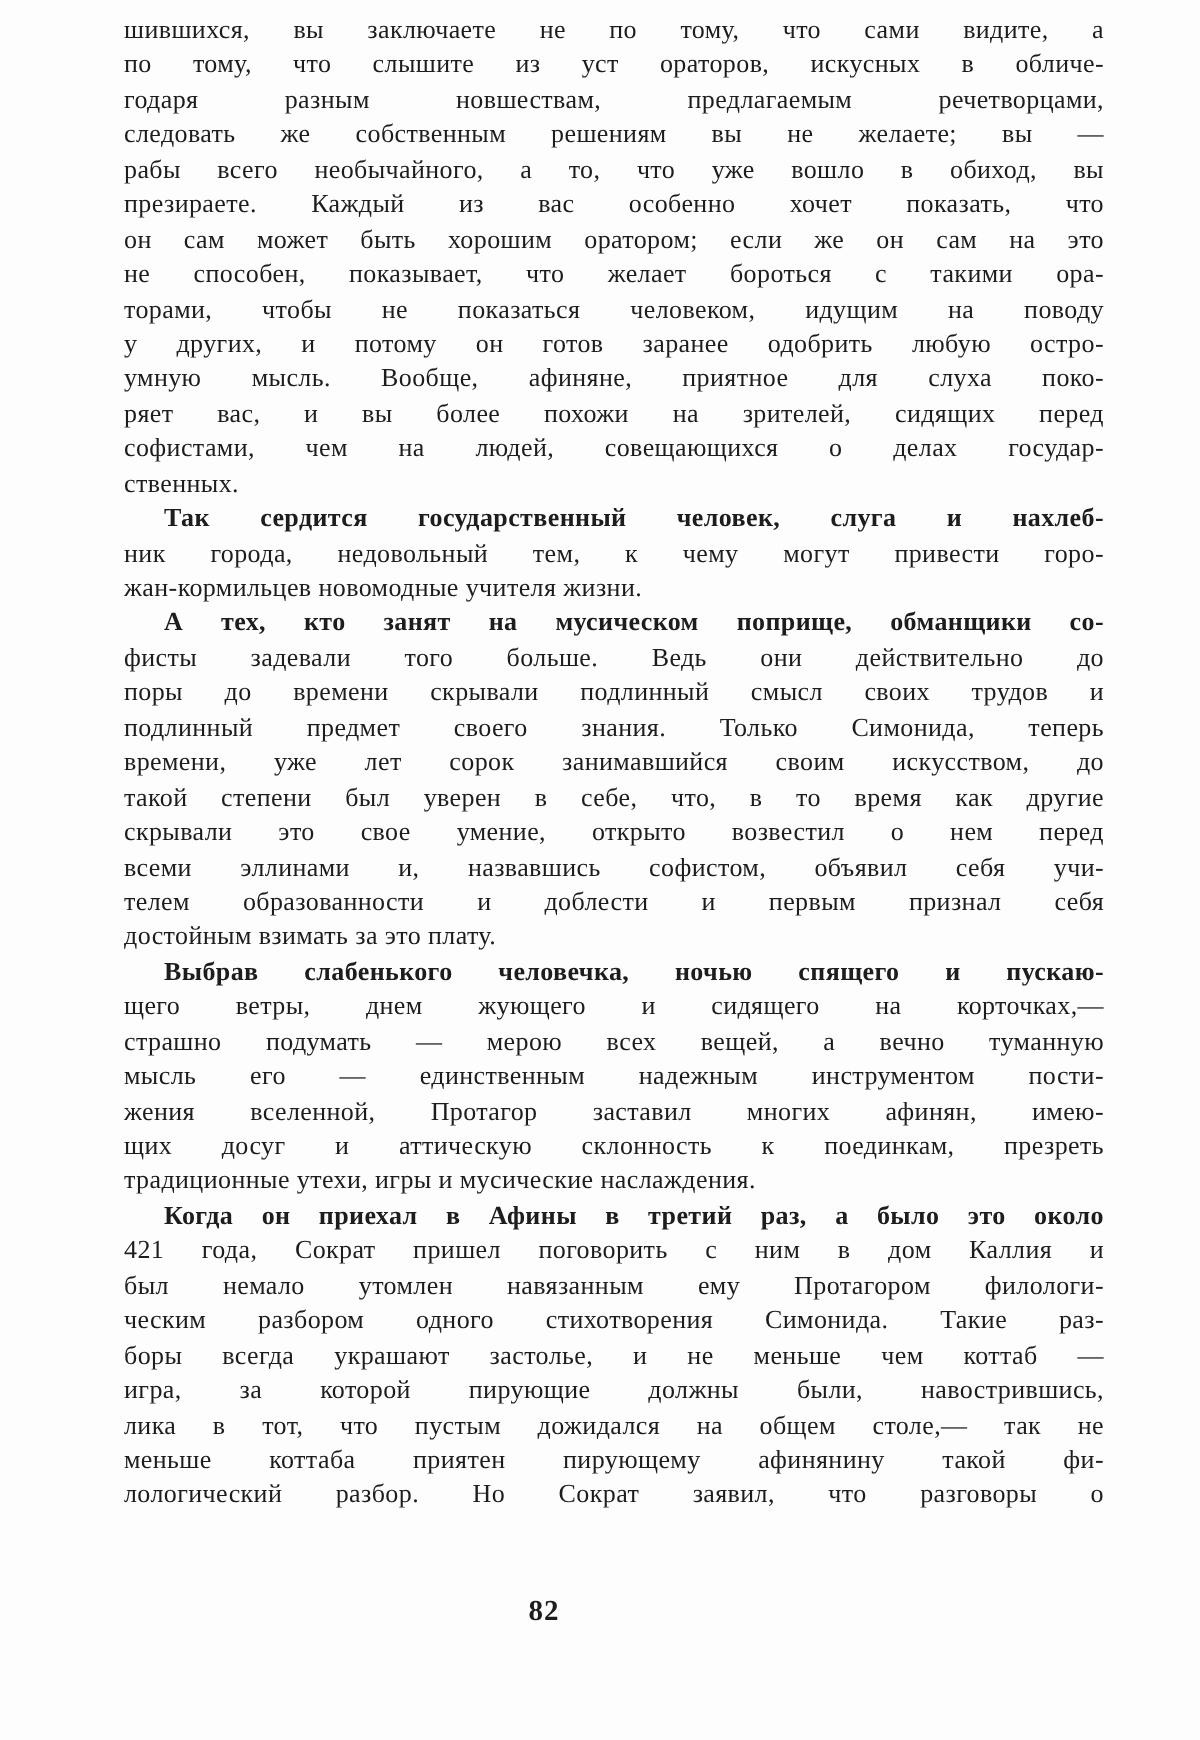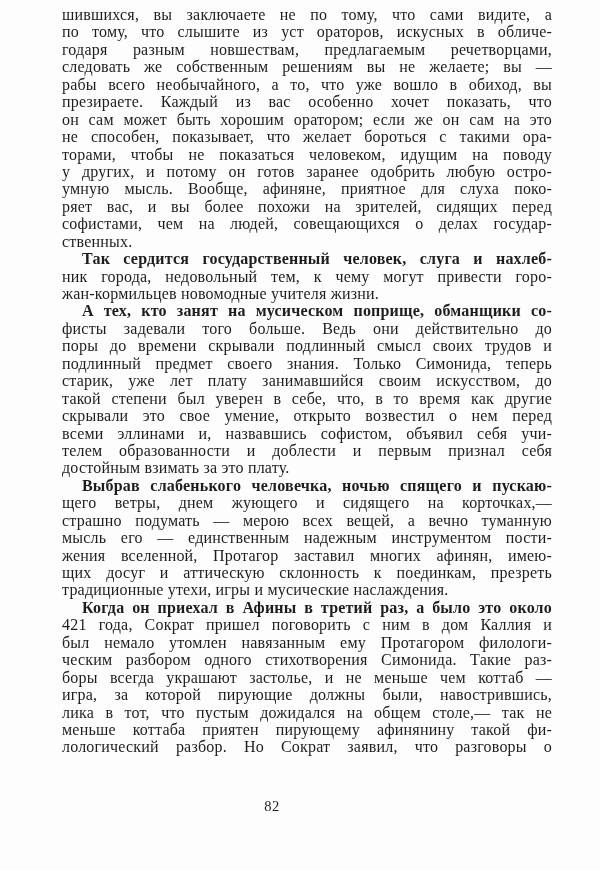--- a/index.html
+++ b/index.html
@@ -13,21 +13,21 @@
     height: 870px;
     background: #fdfdfd;
     overflow: hidden;
     font-family: "Liberation Serif", "DejaVu Serif", serif;
   }
   .text-block {
     position: absolute;
     left: 62px;
     top: 6px;
     width: 490px;
-    font-size: 16px;
+    font-size: 13px;
     line-height: 17.45px;
     color: #1d1d1d;
     letter-spacing: 0.2px;
   }
   .line {
     text-align: justify;
     text-align-last: justify;
     white-space: normal;
     height: 17.45px;
     overflow: visible;
@@ -42,20 +42,21 @@
   }
   .page-number {
     position: absolute;
     left: 62px;
     top: 798px;
     width: 420px;
     text-align: center;
     font-size: 14.5px;
     color: #1d1d1d;
     letter-spacing: 0.5px;
+    font-weight: bold;
   }
 </style>
 </head>
 <body>
 
 <div class="page">
   <div class="text-block">
       <div class="line">шившихся, вы заключаете не по тому, что сами видите, а</div>
       <div class="line">по тому, что слышите из уст ораторов, искусных в обличе-</div>
       <div class="line">годаря разным новшествам, предлагаемым речетворцами,</div>
@@ -70,21 +71,21 @@
       <div class="line">ряет вас, и вы более похожи на зрителей, сидящих перед</div>
       <div class="line">софистами, чем на людей, совещающихся о делах государ-</div>
       <div class="line flush">ственных.</div>
       <div class="line indent">Так сердится государственный человек, слуга и нахлеб-</div>
       <div class="line">ник города, недовольный тем, к чему могут привести горо-</div>
       <div class="line flush">жан-кормильцев новомодные учителя жизни.</div>
       <div class="line indent">А тех, кто занят на мусическом поприще, обманщики со-</div>
       <div class="line">фисты задевали того больше. Ведь они действительно до</div>
       <div class="line">поры до времени скрывали подлинный смысл своих трудов и</div>
       <div class="line">подлинный предмет своего знания. Только Симонида, теперь</div>
-      <div class="line">старик, уже лет плату занимавшийся своим искусством, до</div>
+      <div class="line">времени, уже лет сорок занимавшийся своим искусством, до</div>
       <div class="line">такой степени был уверен в себе, что, в то время как другие</div>
       <div class="line">скрывали это свое умение, открыто возвестил о нем перед</div>
       <div class="line">всеми эллинами и, назвавшись софистом, объявил себя учи-</div>
       <div class="line">телем образованности и доблести и первым признал себя</div>
       <div class="line flush">достойным взимать за это плату.</div>
       <div class="line indent">Выбрав слабенького человечка, ночью спящего и пускаю-</div>
       <div class="line">щего ветры, днем жующего и сидящего на корточках,—</div>
       <div class="line">страшно подумать — мерою всех вещей, а вечно туманную</div>
       <div class="line">мысль его — единственным надежным инструментом пости-</div>
       <div class="line">жения вселенной, Протагор заставил многих афинян, имею-</div>

